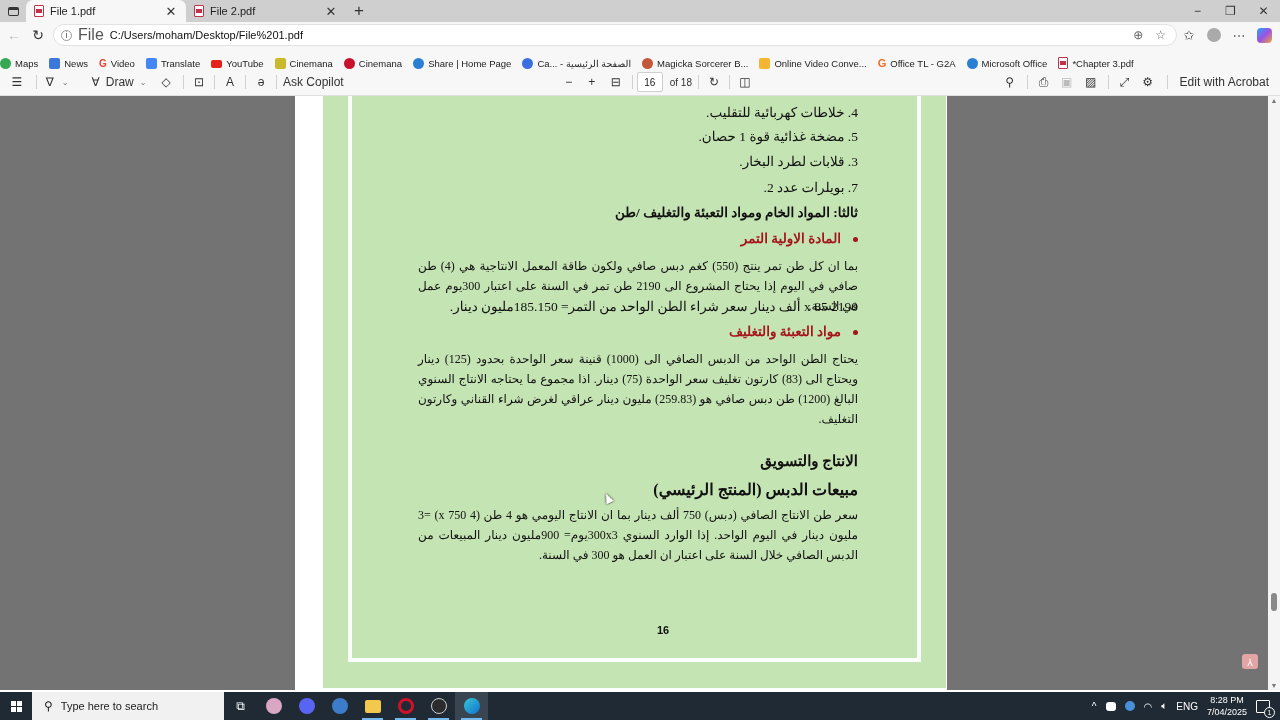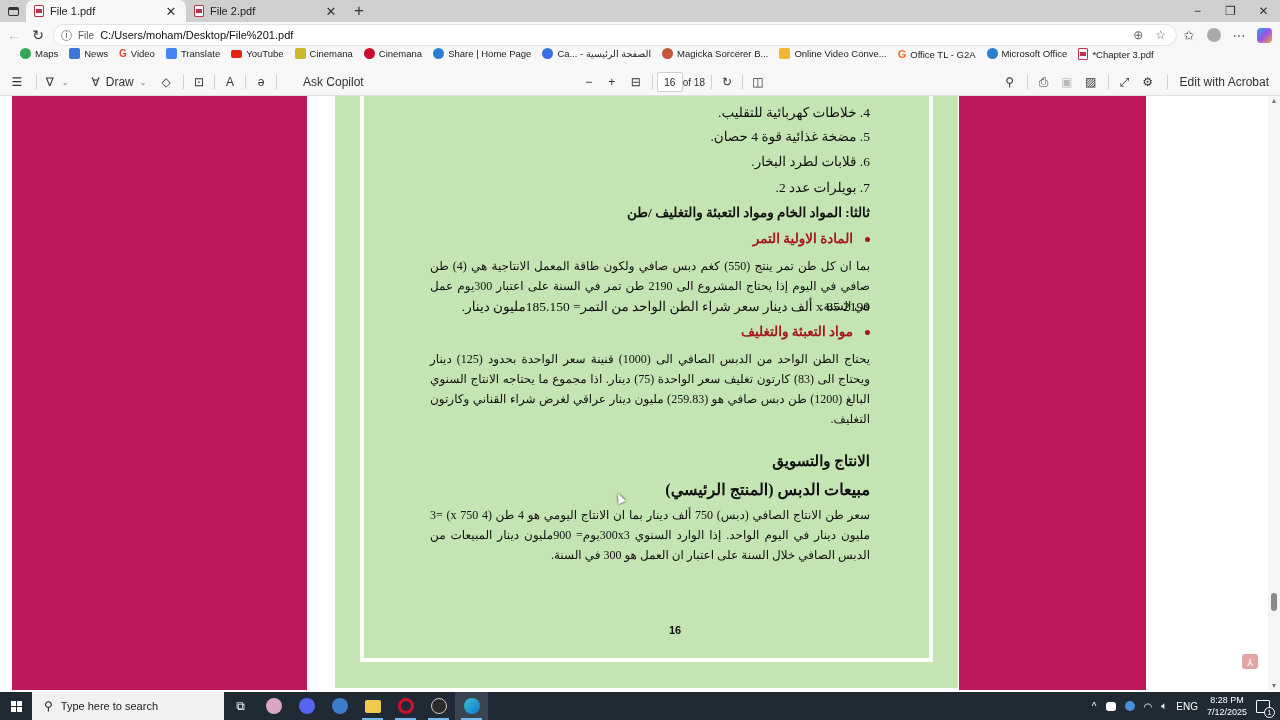--- a/index.html
+++ b/index.html
@@ -14,36 +14,36 @@
 .tab .tlabel{flex:1}
 .tab .tclose{font-size:13px;color:#333;width:14px;text-align:center}
 .newtab{width:26px;height:22px;display:flex;align-items:center;justify-content:center;font-size:17px;color:#333}
 .winctl{position:absolute;right:0;top:0;height:22px;display:flex}
 .winctl div{width:33px;height:22px;display:flex;align-items:center;justify-content:center;font-size:12px;color:#333}
 .addrbar{position:absolute;left:0;top:22px;width:1280px;height:26px;background:#f7f7f7;display:flex;align-items:center}
 .nav{width:24px;text-align:center;font-size:14px;color:#333}
 .nav.dis{color:#bbb}
 .url{position:absolute;left:53px;top:2px;width:1124px;height:22px;background:#fff;border:1px solid #e2e2e2;border-radius:11px;display:flex;align-items:center;padding-left:7px;gap:6px}
 .url .info{font-size:9px;color:#555;border:1px solid #999;border-radius:50%;width:11px;height:11px;display:flex;align-items:center;justify-content:center}
-.url .file{font-size:10px;color:#555}
+.url .file{font-size:16px;color:#555}
 .url .path{font-size:11px;color:#111}
 .url .r{margin-left:auto;display:flex;gap:12px;padding-right:10px;color:#666;font-size:12px}
 .aright{position:absolute;right:0;top:0;height:26px;display:flex;align-items:center;gap:10px;padding-right:8px}
 .aright .ic{font-size:13px;color:#444;width:16px;text-align:center}
 .avatar{width:14px;height:14px;border-radius:50%;background:#aaa}
 .copilot{width:15px;height:15px;border-radius:4px;background:linear-gradient(135deg,#27a7ef,#9a52e6 50%,#f0a53b)}
-.bookmarks{position:absolute;left:0;top:48px;width:1280px;height:21px;background:#f7f7f7;display:flex;align-items:flex-start;padding-left:20px;gap:11px;font-size:9.5px;color:#222}
+.bookmarks{position:absolute;left:0;top:48px;width:1280px;height:21px;background:#f7f7f7;display:flex;align-items:flex-end;padding-left:0;gap:11px;font-size:9.5px;color:#222}
 .bm{display:flex;align-items:center;gap:4px;white-space:nowrap}
 .fav{width:11px;height:11px;border-radius:2px;display:inline-block}
 .fav.round{border-radius:50%}
 .pdftool{position:absolute;left:0;top:69px;width:1280px;height:27px;background:#f7f7f7;border-bottom:1px solid #e0e0e0;display:flex;align-items:center;font-size:11px;color:#222}
 .tb{display:flex;align-items:center;justify-content:center;height:27px;color:#333;font-size:12px}
 .sep{width:1px;height:14px;background:#d0d0d0;margin:0 6px}
 .pageinput{width:26px;height:20px;border:1px solid #cfcfcf;background:#fff;font-size:10px;display:flex;align-items:center;justify-content:center;border-radius:2px}
-.viewer{position:absolute;left:12px;top:96px;width:1134px;height:594px;background:#be185d;overflow:hidden}
+.viewer{position:absolute;left:0;top:96px;width:1268px;height:594px;background:#737373;overflow:hidden}
 .scrollbar{position:absolute;left:1268px;top:96px;width:12px;height:594px;background:#f5f5f5}
 .scrollbar .up,.scrollbar .down{position:absolute;left:2px;width:8px;text-align:center;font-size:7px;color:#777}
 .scrollbar .up{top:1px}.scrollbar .down{bottom:1px}
 .scrollbar .thumb{position:absolute;left:3px;top:497px;width:6px;height:18px;background:#8a8a8a;border-radius:3px}
 .acrobat-fab{position:absolute;left:1242px;top:654px;width:16px;height:15px;background:#e2a5a5;border-radius:3px;color:#fff;font-size:10px;display:flex;align-items:center;justify-content:center}
 .page{position:absolute;left:295px;top:-2px;width:652px;height:598px;background:#fff}
 .green{position:absolute;left:28px;top:0;width:623px;height:594px;background:#c5e4b3}
 .frame{position:absolute;left:25px;top:-4px;width:573px;height:572px;border:4px solid #fbfffb;border-top:none}
 .content{position:absolute;left:95px;width:440px;direction:rtl;text-align:right;color:#111;font-family:"Liberation Serif","DejaVu Serif",serif}
 .li{position:absolute;right:0;font-size:13.5px;white-space:nowrap}
@@ -195,30 +195,30 @@
     </div>
   <div class="sep"></div>
   <div class="tb" style="width:18px">
       <span>A</span>
     </div>
   <div class="sep"></div>
   <div class="tb" style="width:18px">
       <span>ə</span>
     </div>
   <div class="sep"></div>
-  <div class="tb" style="margin-left:20px">Ask Copilot</div>
+  <div class="tb" style="margin-left:0">Ask Copilot</div>
   <div style="flex:0 0 214px"></div>
   <div class="tb" style="width:22px">−</div>
   <div class="tb" style="width:24px">+</div>
   <div class="tb" style="width:24px">
       <span>⊟</span>
     </div>
   <div class="sep" style="margin:0 4px"></div>
   <div class="pageinput">16</div>
-  <div class="tb" style="font-size:10px">of 18</div>
+  <div class="tb" style="margin-left:7px;font-size:10px">of 18</div>
   <div class="sep"></div>
   <div class="tb" style="width:18px">
       <span>↻</span>
     </div>
   <div class="sep"></div>
   <div class="tb" style="width:18px">
       <span>◫</span>
     </div>
   <div style="flex:1"></div>
   <div class="tb" style="width:22px">
@@ -245,22 +245,22 @@
   <div class="tb" style="padding:0 11px 0 6px">Edit with Acrobat</div>
 </div>
 
 <div class="viewer">
   <div class="page">
     <div class="green">
       <div class="frame"></div>
 
       <div class="content" style="top:0">
         <div class="li" style="top:10px">4. خلاطات كهربائية للتقليب.</div>
-        <div class="li" style="top:34px">5. مضخة غذائية قوة 4 حصان.</div>
-        <div class="li" style="top:59px">6. قلابات لطرد البخار.</div>
+        <div class="li" style="top:34px">5. مضخة غذائية قوة 1 حصان.</div>
+        <div class="li" style="top:59px">3. قلابات لطرد البخار.</div>
         <div class="li" style="top:85px">7. بويلرات عدد 2.</div>
         <div class="li bold" style="top:110px">ثالثا: المواد الخام ومواد التعبئة والتغليف /طن</div>
 
         <div class="li red" style="top:136px"><span class="bullet"></span><span>المادة الاولية التمر</span></div>
         <div class="para" style="top:162px">بما ان كل طن تمر ينتج (550) كغم دبس صافي ولكون طاقة المعمل الانتاجية هي (4) طن صافي في اليوم إذا يحتاج المشروع الى 2190 طن تمر في السنة على اعتبار 300يوم عمل في السنة.</div>
         <div class="li" style="top:204px">2190 x 85 ألف دينار سعر شراء الطن الواحد من التمر= 185.150مليون دينار.</div>
 
         <div class="li red" style="top:229px"><span class="bullet"></span><span>مواد التعبئة والتغليف</span></div>
         <div class="para" style="top:255px">يحتاج الطن الواحد من الدبس الصافي الى (1000) قنينة سعر الواحدة بحدود (125) دينار ويحتاج الى (83) كارتون تغليف سعر الواحدة (75) دينار. اذا مجموع ما يحتاجه الانتاج السنوي البالغ (1200) طن دبس صافي هو (259.83) مليون دينار عراقي لغرض شراء القناني وكارتون التغليف.</div>
 
@@ -321,19 +321,19 @@
     </div>
   <div class="tray">
     <span>^</span>
     <span style="width:10px;height:9px;background:#fff;border-radius:3px;display:inline-block"></span>
     <span style="width:10px;height:10px;background:#4a8fd9;border-radius:50%;display:inline-block"></span>
     <span>◠</span>
     <span>🔈︎</span>
     <span>ENG</span>
     <div class="clock">
       <div>8:28 PM</div>
-      <div>7/12/2025</div>
+      <div>7/04/2025</div>
     </div>
     <div class="notif">
         <b>1</b>
       </div>
   </div>
 </div>
 
 </body></html>

